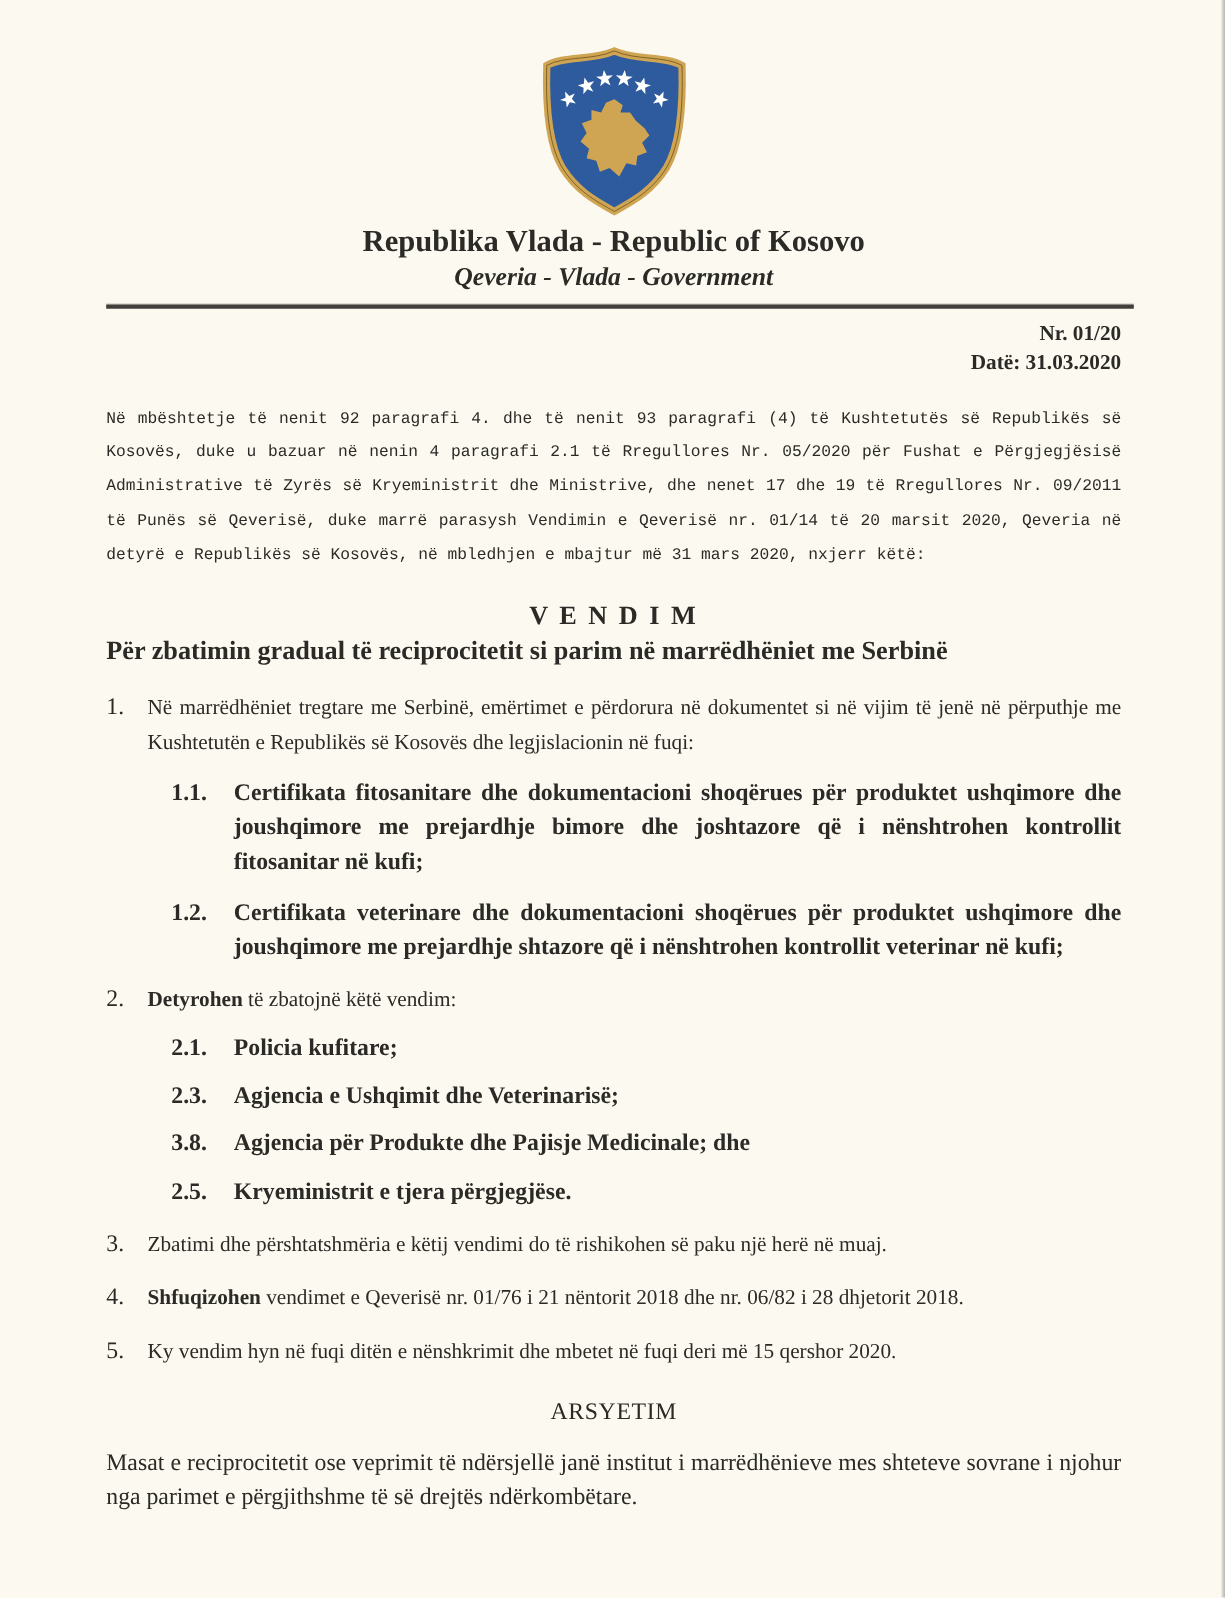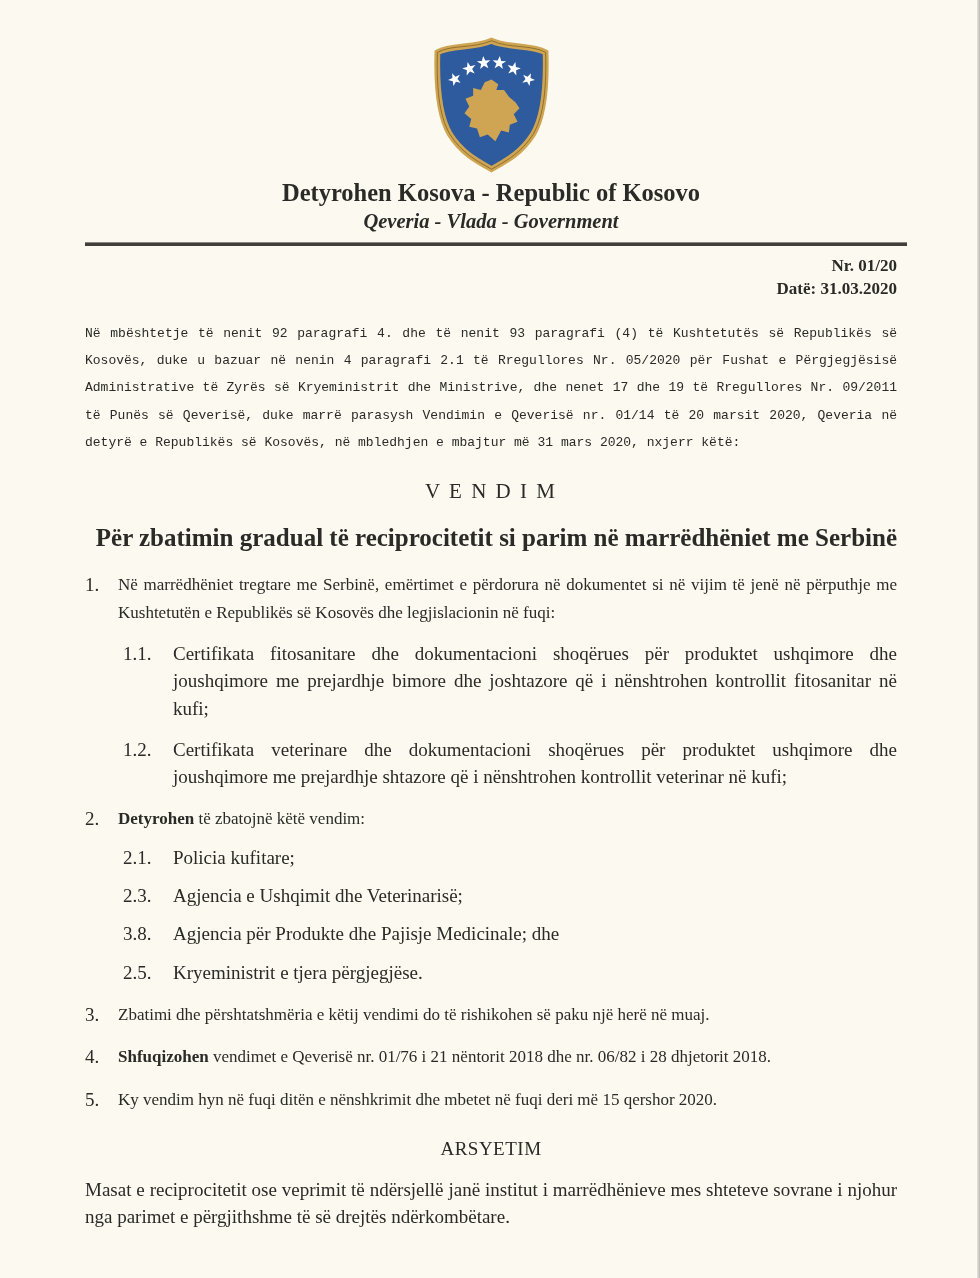--- a/index.html
+++ b/index.html
@@ -43,37 +43,37 @@
   .preamble {
     margin: 19px 0 12px 0;
     font-size: 13px;
     line-height: 27.3px;
     text-align: justify;
     font-family: Liberation Mono, monospace;
   }
   
   .decision-title {
     text-align: center;
-    font-weight: normal;
+    font-weight: bold;
     font-size: 21px;
     letter-spacing: 2px;
     margin-top: 23px;
   }
   .decision-subtitle {
-    text-align: right;
+    text-align: left;
     font-weight: bold;
-    font-size: 25px;
-    margin-top: 20px;
+    font-size: 21px;
+    margin-top: 3px;
   }
   
   .items { margin-top: 19px; }
   .item { display: flex; margin-top: 15px; }
   .item-num { width: 33px; flex-shrink: 0; font-size: 19px; line-height: 27.3px; }
   .item-body { flex: 1; font-size: 17px; line-height: 27.3px; text-align: justify; }
-  .subitems { margin-left: 38px; }
+  .subitems { margin-left: 52px; font-weight: bold; }
   .subitem { display: flex; margin-top: 14px; }
   .subitem-num { width: 50px; flex-shrink: 0; font-size: 19px; line-height: 27.3px; }
   .subitem-body { flex: 1; font-size: 19px; line-height: 27.3px; text-align: justify; }
   .sub-loose .subitem { margin-top: 11px; }
   
   .arsyetim-title {
     text-align: center;
     font-size: 19px;
     letter-spacing: 0.5px;
     margin-top: 25px;
@@ -99,21 +99,21 @@
       <path d="M70,7 C52,15 28,11 14,19 C13,52 15,84 27,104 C39,123 54,131 70,140 C86,131 101,123 113,104 C125,84 127,52 126,19 C112,11 88,15 70,7 Z" fill="#2e5b9d" stroke="#cfa553" stroke-width="6"></path>
       <path d="M70,7 C52,15 28,11 14,19 C13,52 15,84 27,104 C39,123 54,131 70,140 C86,131 101,123 113,104 C125,84 127,52 126,19 C112,11 88,15 70,7 Z" fill="none" stroke="#7c6023" stroke-width="0.8"></path>
       <use href="#star" transform="translate(32,47) rotate(-24) scale(0.95)"></use>
       <use href="#star" transform="translate(47,36) rotate(-14)"></use>
       <use href="#star" transform="translate(62,30) rotate(-5)"></use>
       <use href="#star" transform="translate(78,30) rotate(5)"></use>
       <use href="#star" transform="translate(93,36) rotate(14)"></use>
       <use href="#star" transform="translate(108,47) rotate(24) scale(0.95)"></use>
       <path d="M70,47 L77,52 L75,58 L83,58 L88,65 L95,71 L99,77 L93,83 L97,91 L89,94 L88,102 L80,100 L74,111 L66,104 L58,107 L55,98 L47,96 L49,88 L42,82 L47,75 L43,67 L51,64 L51,56 L59,58 L63,50 Z" fill="#cfa553"></path>
     </svg>
-    <div class="title2">Detyrohen Kosova - Republic of Kosovo</div>
+    <div class="title2">Republika Vlada - Republic of Kosovo</div>
     <div class="title3">Qeveria - Vlada - Government</div>
   </div>
 
   <div class="rule"></div>
 
   <div class="meta">
     <div>Nr. 01/20</div>
     <div>Datë: 31.03.2020</div>
   </div>
 

